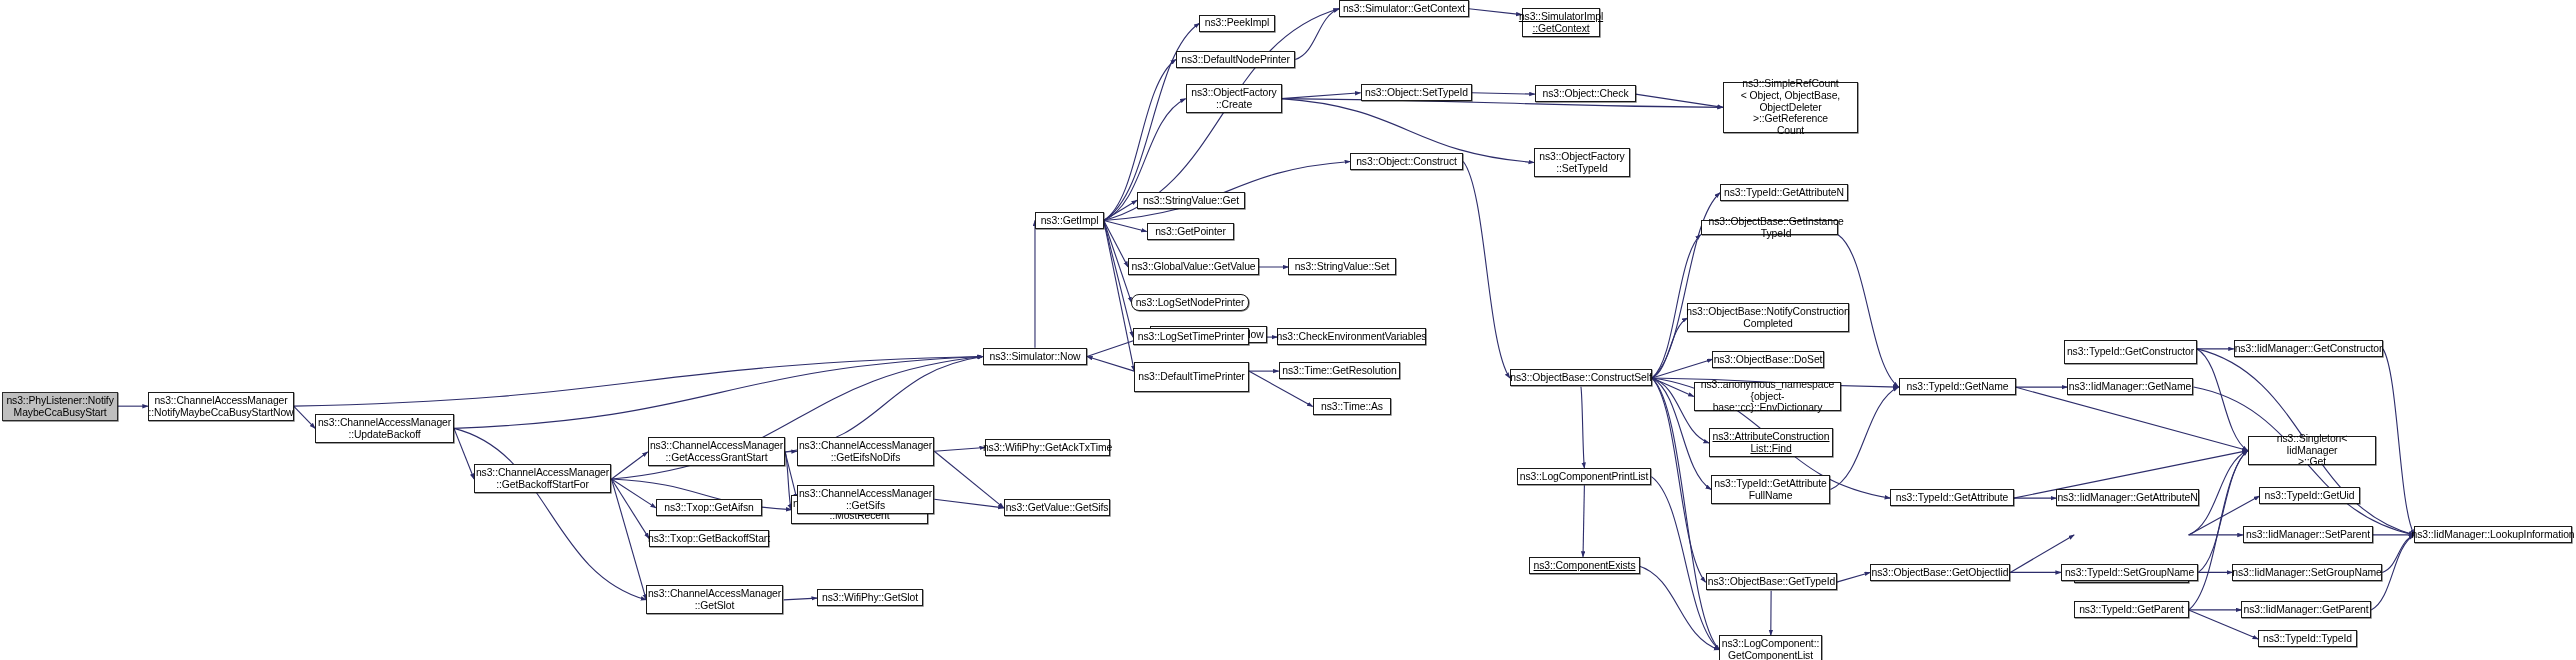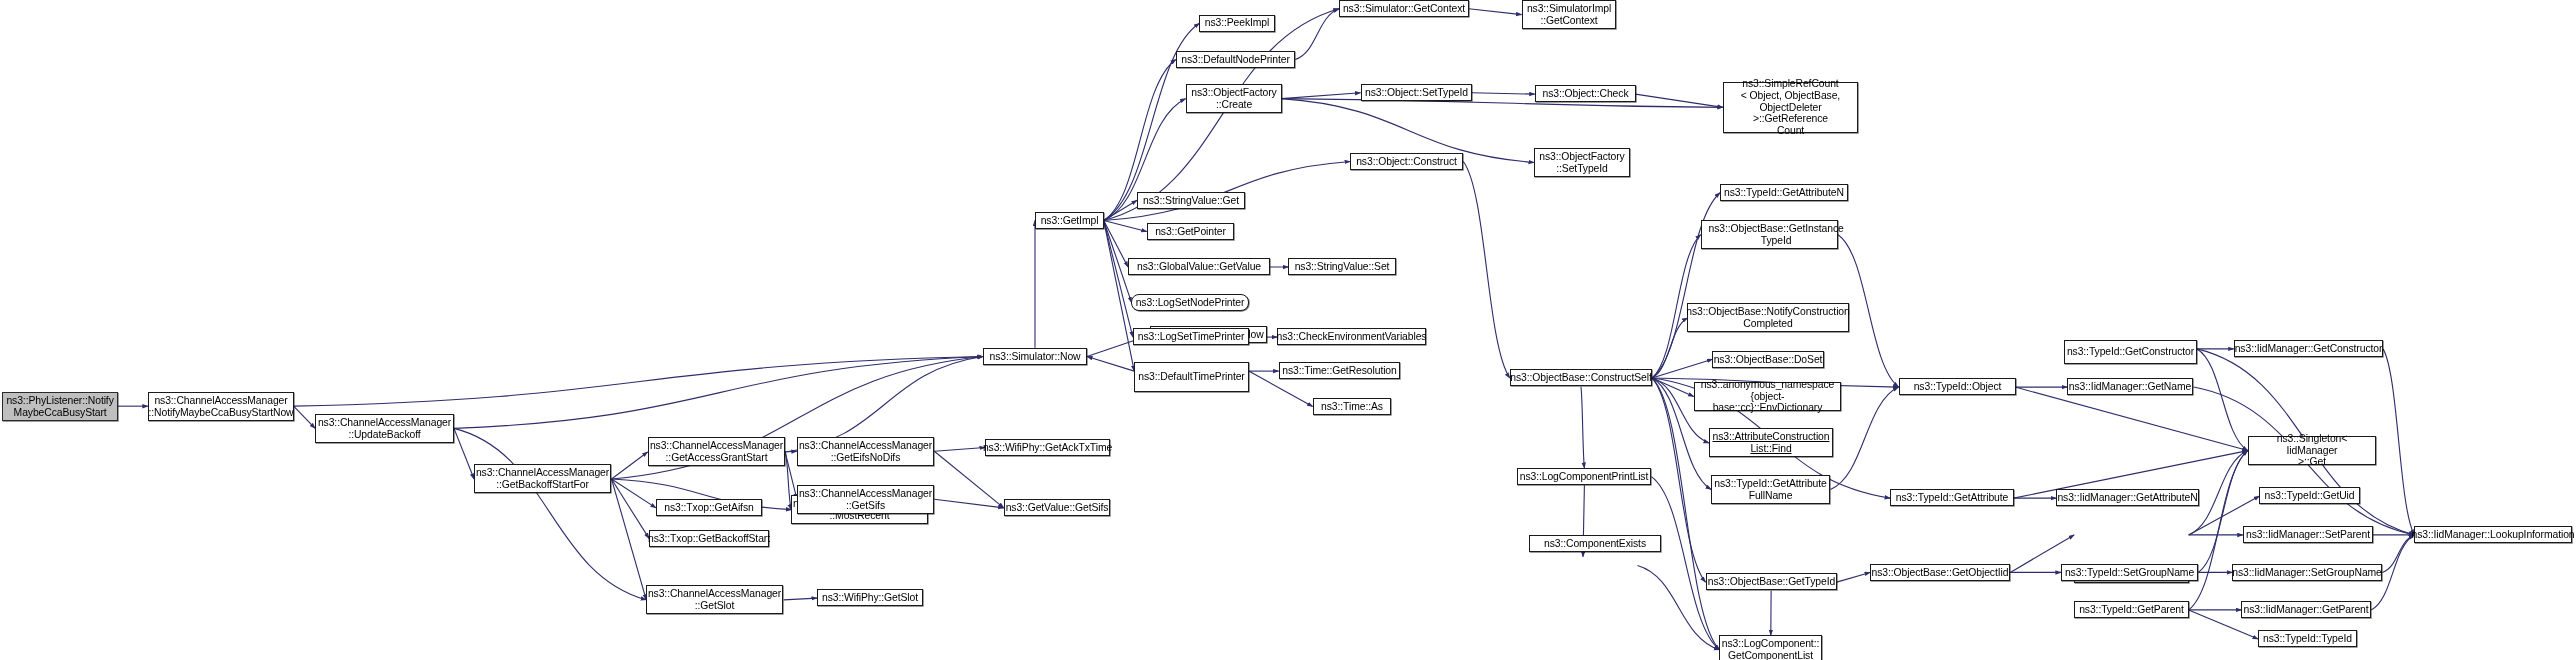--- a/index.html
+++ b/index.html
@@ -156,63 +156,63 @@
 ::GetEifsNoDifs</div>
       <div class="node" style="left: 797px; top: 485px; width: 137px; height: 29px;">ns3::ChannelAccessManager
 ::GetSifs</div>
       <div class="node" style="left: 985px; top: 439px; width: 125px; height: 17.4px;">ns3::WifiPhy::GetAckTxTime</div>
       <div class="node" style="left: 1004px; top: 499px; width: 106px; height: 17.4px;">ns3::GetValue::GetSifs</div>
       <div class="node" style="left: 983px; top: 348px; width: 104px; height: 17.4px;">ns3::Simulator::Now</div>
       <div class="node" style="left: 1150px; top: 326px; width: 117px; height: 17.4px;">ns3::SimulatorImpl::Now</div>
       <div class="node" style="left: 1035px; top: 212px; width: 69px; height: 17.4px;">ns3::GetImpl</div>
       <div class="node" style="left: 1137px; top: 192px; width: 108px; height: 17.4px;">ns3::StringValue::Get</div>
       <div class="node" style="left: 1147px; top: 223px; width: 87px; height: 17.4px;">ns3::GetPointer</div>
-      <div class="node" style="left: 1128px; top: 258px; width: 142px; height: 17.4px;">ns3::GlobalValue::GetValue</div>
+      <div class="node" style="left: 1128px; top: 258px; width: 131px; height: 17.4px;">ns3::GlobalValue::GetValue</div>
       <div class="node" style="left: 1288px; top: 258px; width: 108px; height: 17.4px;">ns3::StringValue::Set</div>
       <div class="node" style="left: 1131px; top: 294px; width: 118px; height: 17.4px; border-radius: 8px;">ns3::LogSetNodePrinter</div>
       <div class="node" style="left: 1133px; top: 328px; width: 116px; height: 17.4px;">ns3::LogSetTimePrinter</div>
       <div class="node" style="left: 1277px; top: 328px; width: 149px; height: 17.4px;">ns3::CheckEnvironmentVariables</div>
       <div class="node" style="left: 1134px; top: 362px; width: 115px; height: 30px;">ns3::DefaultTimePrinter</div>
       <div class="node" style="left: 1279px; top: 362px; width: 121px; height: 17.4px;">ns3::Time::GetResolution</div>
       <div class="node" style="left: 1313px; top: 398px; width: 78px; height: 17.4px;">ns3::Time::As</div>
       <div class="node" style="left: 1199px; top: 14.6px; width: 76px; height: 17.4px;">ns3::PeekImpl</div>
       <div class="node" style="left: 1176px; top: 51px; width: 119px; height: 17.4px;">ns3::DefaultNodePrinter</div>
       <div class="node" style="left: 1186px; top: 84px; width: 96px; height: 29px;">ns3::ObjectFactory
 ::Create</div>
       <div class="node" style="left: 1339px; top: 0px; width: 130px; height: 17.4px;">ns3::Simulator::GetContext</div>
-      <div class="node" style="left: 1522px; top: 0px; width: 94px; height: 29px;">ns3::SimulatorImpl
+      <div class="node" style="left: 1522px; top: 8px; width: 78px; height: 29px; text-decoration: underline;">ns3::SimulatorImpl
 ::GetContext</div>
       <div class="node" style="left: 1361px; top: 84px; width: 111px; height: 17.4px;">ns3::Object::SetTypeId</div>
       <div class="node" style="left: 1535px; top: 85px; width: 101px; height: 17.4px;">ns3::Object::Check</div>
       <div class="node" style="left: 1723px; top: 82px; width: 135px; height: 51px;">ns3::SimpleRefCount
 &lt; Object, ObjectBase,
  ObjectDeleter &gt;::GetReference
 Count</div>
       <div class="node" style="left: 1534px; top: 148px; width: 96px; height: 29px;">ns3::ObjectFactory
 ::SetTypeId</div>
       <div class="node" style="left: 1350px; top: 153px; width: 113px; height: 17.4px;">ns3::Object::Construct</div>
       <div class="node" style="left: 1510px; top: 369px; width: 142px; height: 17.4px;">ns3::ObjectBase::ConstructSelf</div>
       <div class="node" style="left: 1720px; top: 184px; width: 128px; height: 17.4px;">ns3::TypeId::GetAttributeN</div>
-      <div class="node" style="left: 1701px; top: 220px; width: 137px; height: 29px; padding-left: 16px;">ns3::ObjectBase::GetInstance
+      <div class="node" style="left: 1701px; top: 220px; width: 137px; height: 15px; padding-left: 16px;">ns3::ObjectBase::GetInstance
 TypeId</div>
       <div class="node" style="left: 1687px; top: 303px; width: 162px; height: 29px;">ns3::ObjectBase::NotifyConstruction
 Completed</div>
       <div class="node" style="left: 1712px; top: 351px; width: 112px; height: 17.4px;">ns3::ObjectBase::DoSet</div>
       <div class="node" style="left: 1694px; top: 382px; width: 147px; height: 29px;">ns3::anonymous_namespace
 {object-base::cc}::EnvDictionary</div>
       <div class="node" style="left: 1709px; top: 428px; width: 124px; height: 29px; text-decoration: underline;">ns3::AttributeConstruction
 List::Find</div>
       <div class="node" style="left: 1711px; top: 475px; width: 119px; height: 29px;">ns3::TypeId::GetAttribute
 FullName</div>
       <div class="node" style="left: 1517px; top: 468px; width: 134px; height: 17.4px;">ns3::LogComponentPrintList</div>
-      <div class="node" style="left: 1529px; top: 535px; width: 132px; height: 17.4px;">ns3::ComponentExists</div>
+      <div class="node" style="left: 1529px; top: 557px; width: 111px; height: 17.4px; text-decoration: underline;">ns3::ComponentExists</div>
       <div class="node" style="left: 1706px; top: 573px; width: 131px; height: 17.4px;">ns3::ObjectBase::GetTypeId</div>
       <div class="node" style="left: 1719px; top: 635px; width: 103px; height: 29px;">ns3::LogComponent::
 GetComponentList</div>
-      <div class="node" style="left: 1899px; top: 378px; width: 117px; height: 17.4px;">ns3::TypeId::Object</div>
+      <div class="node" style="left: 1899px; top: 378px; width: 117px; height: 17.4px;">ns3::TypeId::GetName</div>
       <div class="node" style="left: 2064px; top: 340px; width: 133px; height: 24px;">ns3::TypeId::GetConstructor</div>
       <div class="node" style="left: 2234px; top: 340px; width: 149px; height: 17.4px;">ns3::IidManager::GetConstructor</div>
       <div class="node" style="left: 2067px; top: 378px; width: 126px; height: 17.4px;">ns3::IidManager::GetName</div>
       <div class="node" style="left: 1890px; top: 489px; width: 124px; height: 17.4px;">ns3::TypeId::GetAttribute</div>
       <div class="node" style="left: 2056px; top: 489px; width: 143px; height: 17.4px;">ns3::IidManager::GetAttributeN</div>
       <div class="node" style="left: 2248px; top: 436px; width: 128px; height: 29px;">ns3::Singleton&lt; IidManager
 &gt;::Get</div>
       <div class="node" style="left: 2259px; top: 487px; width: 101px; height: 17.4px;">ns3::TypeId::GetUid</div>
       <div class="node" style="left: 2074px; top: 526px; width: 115px; height: 17.4px; margin-top: 40px;">ns3::TypeId::SetParent</div>
       <div class="node" style="left: 2243px; top: 526px; width: 130px; height: 17.4px;">ns3::IidManager::SetParent</div>

